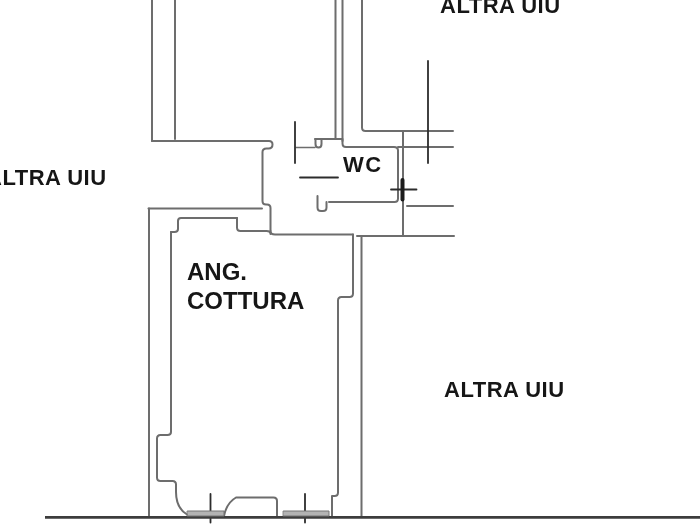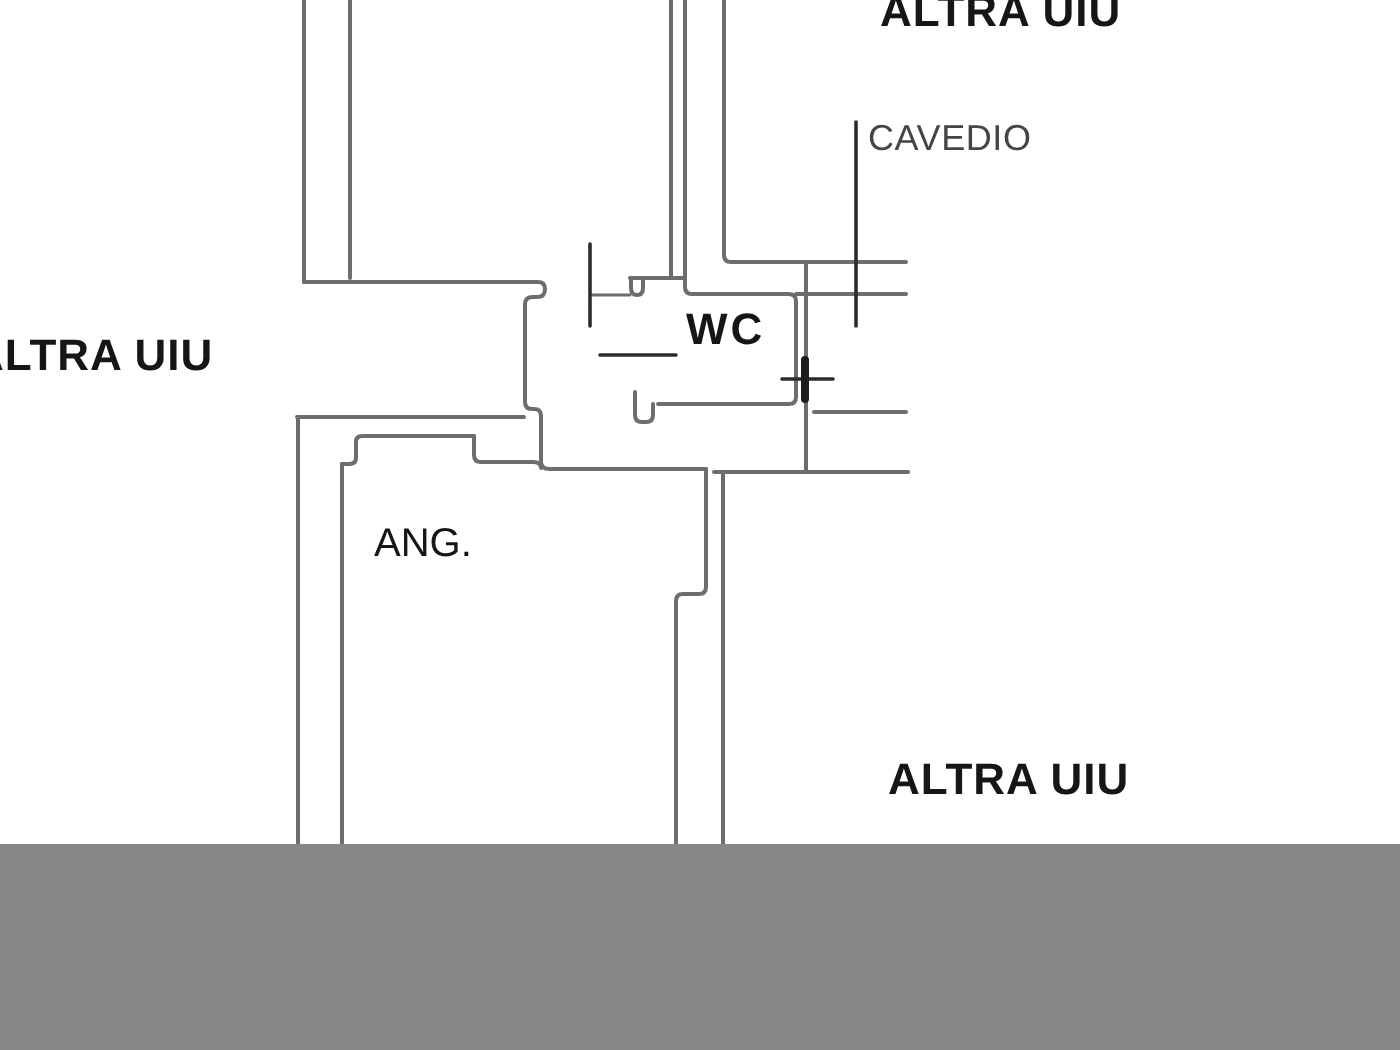--- a/index.html
+++ b/index.html
@@ -2,39 +2,39 @@
 <html style="--wall: #6d6d6d; --dark: #2c2c2c; --bar: #1c1c1c; --ground: #3d3d3d; --sill: #b3b3b3; --sill-edge: #757575; --text: #161616; --text-muted: #454545; --bg: #ffffff;"><head>
 <meta charset="utf-8">
 <style>
   :root{
     --wall:#6d6d6d; --dark:#2c2c2c; --bar:#1c1c1c; --ground:#3d3d3d;
     --sill:#b3b3b3; --sill-edge:#757575; --text:#161616; --text-muted:#454545; --bg:#ffffff;
   }
   html,body{margin:0;padding:0;}
   body{background:#888;}
   .canvas{
-    position:relative; width:700px; height:422px; background:var(--bg);
+    position:relative; width:700px; height:525px; background:var(--bg);
     overflow:hidden; font-family:"Liberation Sans", sans-serif;
   }
   svg.plan{position:absolute; left:0; top:0; width:700px; height:525px;}
   svg.plan path{fill:none; stroke-linecap:round; stroke-linejoin:round;}
   svg.plan path.wall{stroke:var(--wall); stroke-width:2;}
   svg.plan path.wall-thin{stroke:var(--wall); stroke-width:1.4;}
   svg.plan path.dark{stroke:var(--dark); stroke-width:1.8;}
   svg.plan path.bar{stroke:var(--bar); stroke-width:4;}
   svg.plan path.ground{stroke:var(--ground); stroke-width:2.8; stroke-linecap:butt;}
   svg.plan path.sill{fill:var(--sill); stroke:var(--sill-edge); stroke-width:1;}
   .lbl{position:absolute; color:var(--text); white-space:nowrap; user-select:none;}
   .lbl-bold{font-weight:bold; font-size:22px; letter-spacing:.5px;}
   .lbl-altra-top{left:440px; top:-7px;}
   .lbl-altra-left{left:-14px; top:165px;}
   .lbl-altra-right{left:444px; top:377px;}
   .lbl-cavedio{left:434px; top:58px; font-size:18px; font-weight:normal;
                color:var(--text-muted); line-height:23px; letter-spacing:.3px;}
-  .lbl-ang{left:187px; top:258px; font-size:20px; font-weight:normal; line-height:28.5px;}
+  .lbl-ang{left:187px; top:258px; font-size:24px; font-weight:bold; line-height:28.5px;}
   .lbl-wc{left:343px; top:152px; letter-spacing:1.5px;}
 </style>
 </head>
 <body>
 
 <div class="canvas">
 
   <svg class="plan" viewBox="0 0 700 525">
       <path d="M152,0 L152,141" class="wall"></path>
       <path d="M175,0 L175,139" class="wall"></path>
@@ -72,22 +72,22 @@
       <path d="M283.5,511 L329,511 L329,516 L283.5,516 Z" class="sill"></path>
     </svg>
 
   <div class="lbl lbl-bold lbl-altra-top">ALTRA UIU</div>
 
   <div class="lbl lbl-bold lbl-altra-left">ALTRA UIU</div>
 
   <div class="lbl lbl-bold lbl-altra-right">ALTRA UIU</div>
 
   <div class="lbl lbl-cavedio">
-    <div>CAVEDIO</div>
   </div>
 
   <div class="lbl lbl-ang">
     <div>ANG.</div>
+    <div>COTTURA</div>
   </div>
 
   <div class="lbl lbl-bold lbl-wc">WC</div>
 
 </div>
 
 </body></html>

